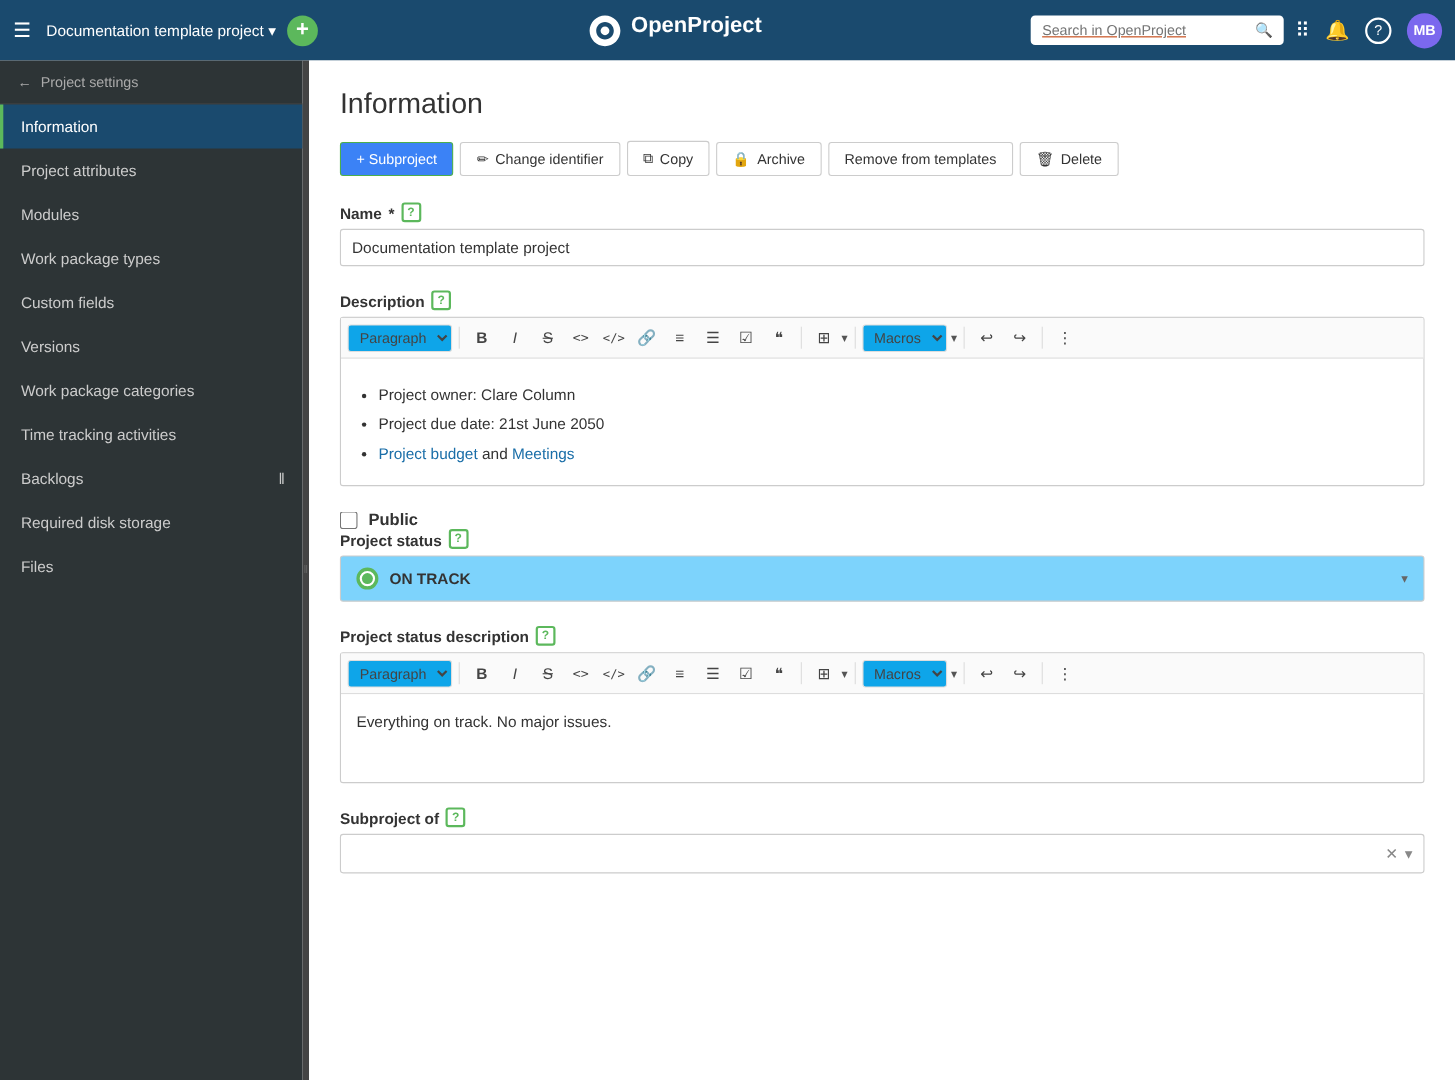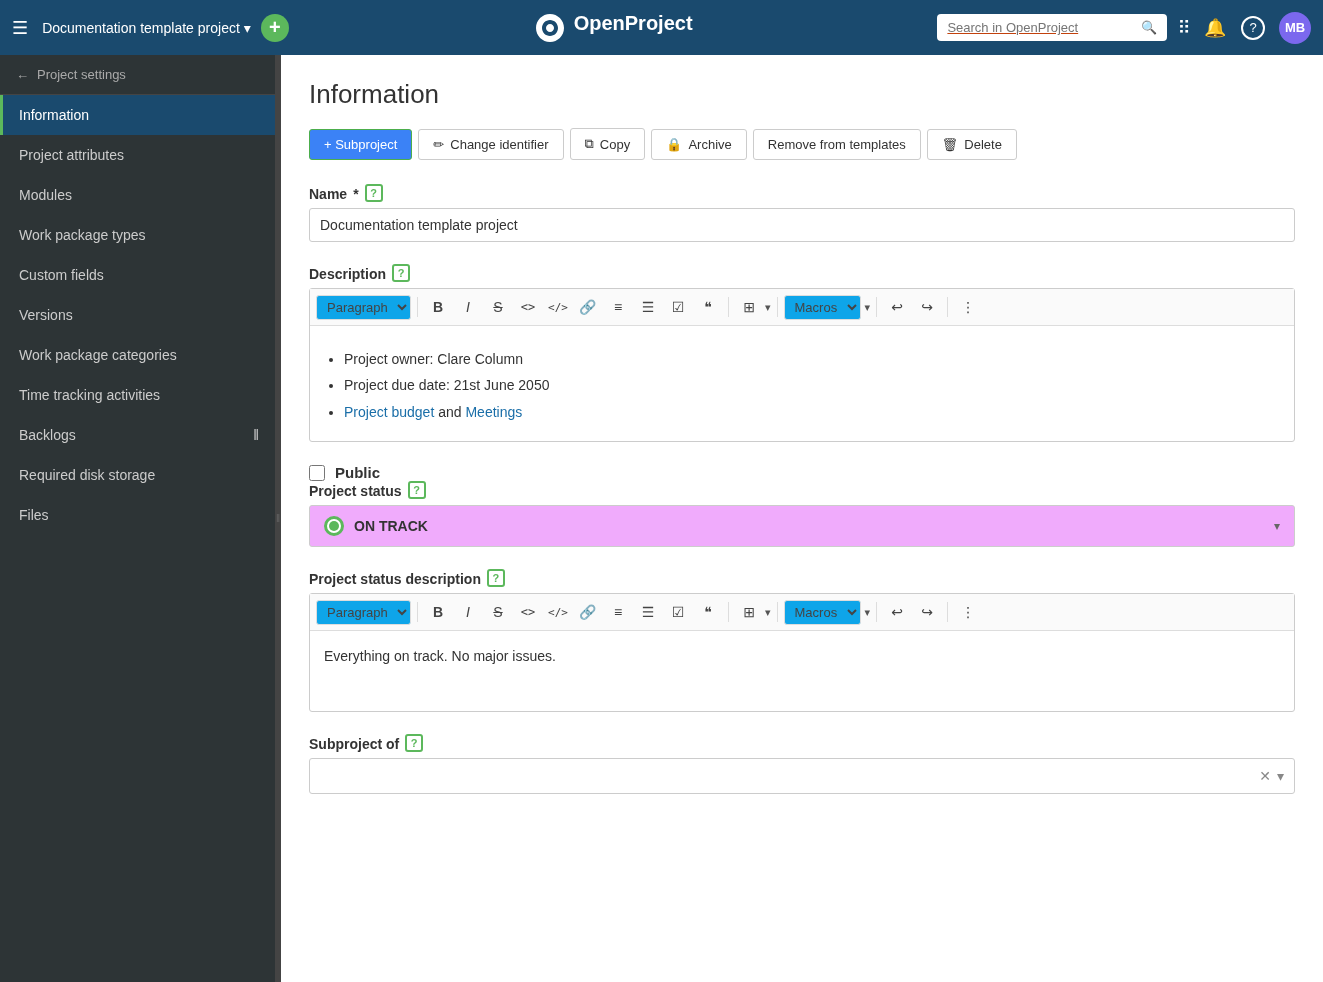--- a/index.html
+++ b/index.html
@@ -255,21 +255,21 @@
     
     .status-dropdown {
       width: 100%;
       padding: 10px 14px;
       border: 1px solid #ccc;
       border-radius: 3px;
       display: flex;
       align-items: center;
       gap: 10px;
       cursor: pointer;
-      background: #f0abfc;
+      background: #7dd3fc;
     }
     .status-dot {
       width: 20px; height: 20px;
       border-radius: 50%;
       border: 3px solid #5cb85c;
       background: white;
       display: flex; align-items: center; justify-content: center;
     }
     .status-dot-inner {
       width: 10px; height: 10px;

